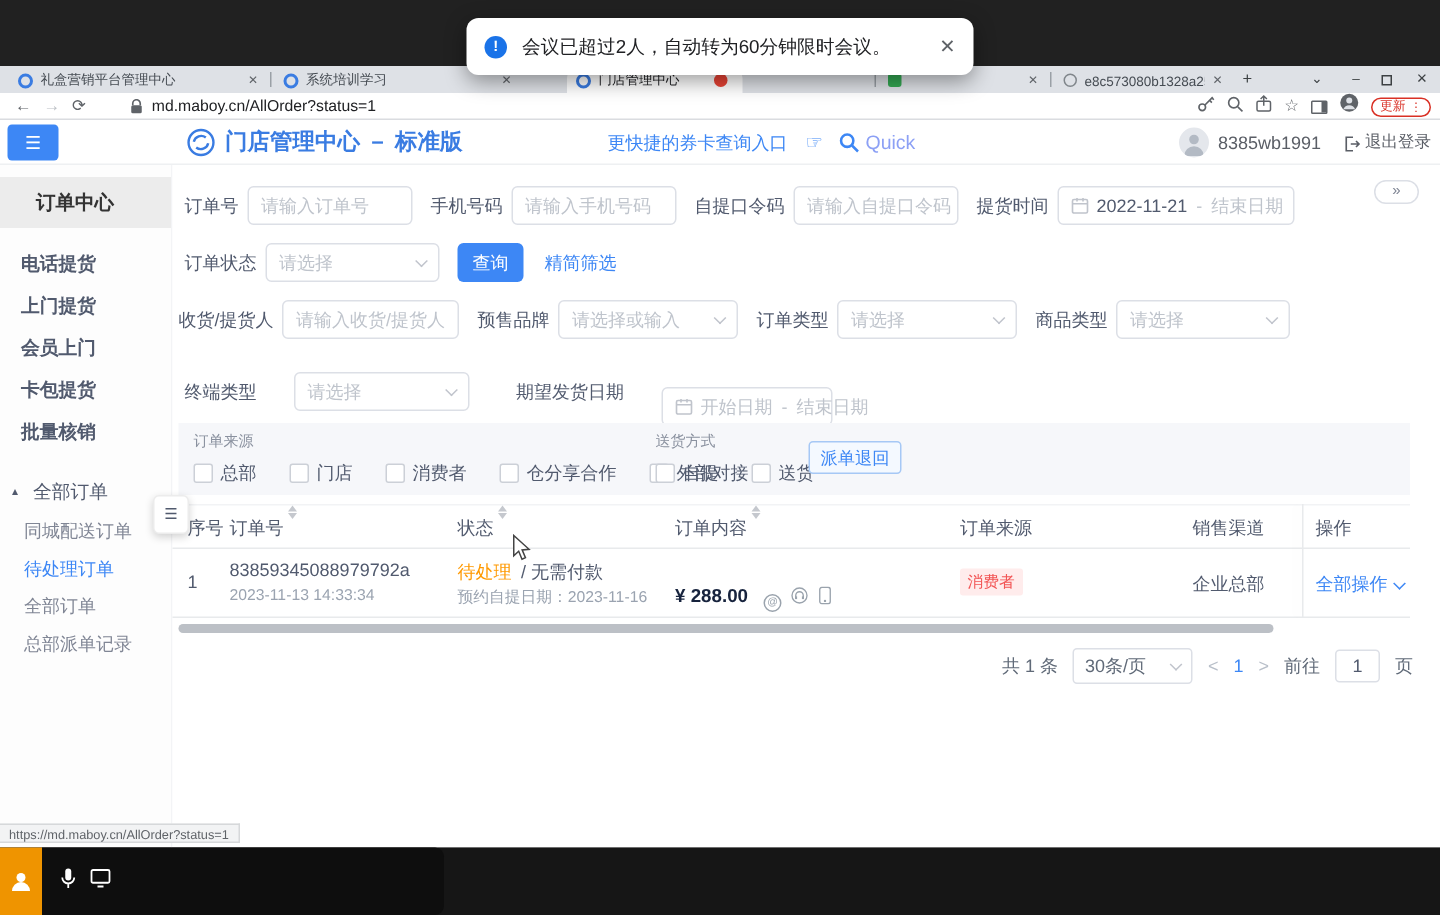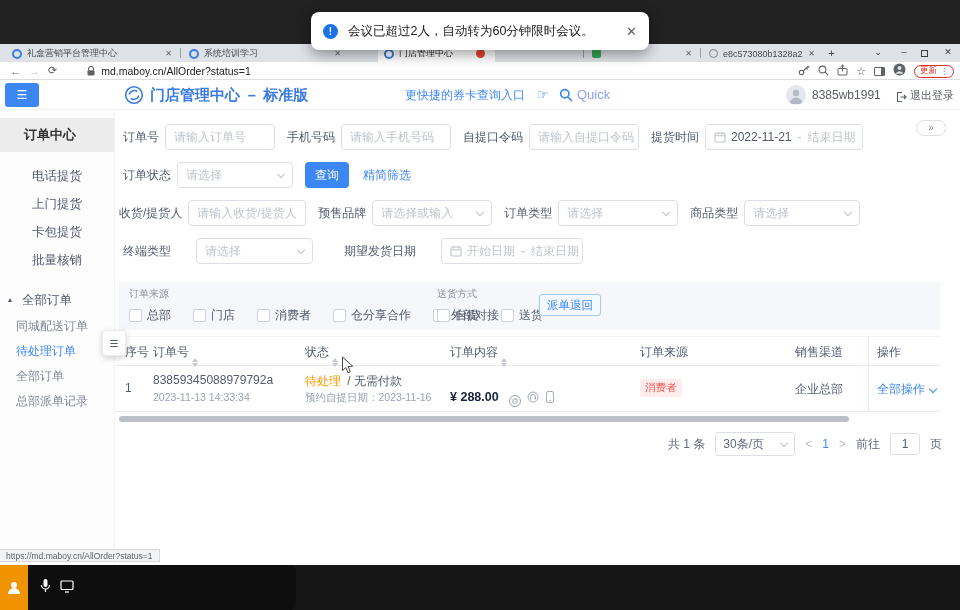--- a/index.html
+++ b/index.html
@@ -63,21 +63,21 @@
   .qico { position:absolute; left:559px; top:8px; }
   .quick { position:absolute; left:577px; top:0; line-height:30px; font-size:13px; color:#8ca0f5; }
   .havatar { position:absolute; left:786px; top:5px; width:20px; height:20px; border-radius:50%; background:#e4e7ec; overflow:hidden; }
   .huser { position:absolute; left:812px; top:0; line-height:30px; font-size:12px; color:#5a5e66; }
   .hlogout-ico { position:absolute; left:895px; top:9px; }
   .hlogout { position:absolute; left:910px; top:0; line-height:30px; font-size:11px; color:#5a5e66; }
 
   
   .sidebar { position:absolute; left:0; top:66px; width:115px; height:455px; background:#fdfdfd; border-right:1px solid #f3f4f6; }
   .side-sec { margin-top:8px; height:34px; line-height:34px; padding-left:24px; background:#ececec; font-size:13px; font-weight:bold; color:#333; }
-  .side-item { height:28px; line-height:28px; padding-left:32px; font-size:12.5px; color:#515a6e; }
+  .side-item { height:28px; line-height:28px; padding-left:14px; font-size:12.5px; color:#515a6e;font-weight:bold; }
   .side-group { height:28px; line-height:28px; font-size:12.5px; color:#515a6e; position:relative; margin-top:12px; }
   .side-group .caret { position:absolute; left:8px; top:0; font-size:8px; color:#515a6e; }
   .side-group .gt { padding-left:22px; }
   .side-child { height:25px; line-height:25px; padding-left:16px; font-size:12px; color:#808695; white-space:nowrap; }
   .side-child.active { color:#3d87f5; }
   .side-handle { position:absolute; right:-12px; top:220px; width:24px; height:26px; background:#fff; border:1px solid #ececec;
                  border-radius:4px; box-shadow:0 2px 6px rgba(0,0,0,.18); display:flex; align-items:center; justify-content:center;
                  font-size:10px; color:#515a6e; z-index:5; }
 
   
@@ -100,21 +100,21 @@
   .strip-lbl { font-size:10px; color:#8a919f; }
   .cb-row { display:flex; align-items:center; margin-top:6px; font-size:12px; color:#515a6e; }
   .cb { width:13px; height:13px; border:1px solid #ccd0d7; border-radius:2px; background:#fff; margin-right:5px; flex:0 0 auto; }
   .cb-item { display:flex; align-items:center; margin-right:22px; }
   .g1 { position:absolute; left:10px; top:5px; }
   .g2 { position:absolute; left:318px; top:5px; }
   .btn-return { position:absolute; left:420px; top:12px; width:62px; height:22px; background:#f4f9ff; border:1px solid #a6c8f5;
                 border-radius:3px; color:#3d87f5; font-size:11.5px; }
 
   .thead { position:absolute; left:0; top:226px; width:825px; height:30px; border-top:1px solid #f2f3f5; border-bottom:1px solid #e8eaec; font-size:12px; color:#515a6e; }
-  .th { position:absolute; top:0; line-height:30px; display:flex; align-items:flex-end; gap:3px; }
+  .th { position:absolute; top:0; line-height:30px; display:flex; align-items:flex-start; gap:3px; }
   .sorts { display:inline-flex; flex-direction:column; gap:1px; }
   .s-up { width:0; height:0; border-left:3.5px solid transparent; border-right:3.5px solid transparent; border-bottom:4px solid #c5c8ce; }
   .s-dn { width:0; height:0; border-left:3.5px solid transparent; border-right:3.5px solid transparent; border-top:4px solid #c5c8ce; }
   .trow { position:absolute; left:0; top:256px; width:825px; height:46px; border-bottom:1px solid #e8eaec; font-size:12px; color:#515a6e; }
   .cell { position:absolute; white-space:nowrap; }
   .subline { font-size:10.5px; color:#9aa3b0; }
   .st-orange { color:#ff9900; }
   .price { font-weight:bold; font-size:12.5px; color:#17233d; margin-right:4px; }
   .mini-ico { display:inline-flex; align-items:center; margin-left:3px; vertical-align:-2px; }
   .at-circ { width:12px; height:12px; border:1px solid #9aa3ad; border-radius:50%; font-size:7px; color:#9aa3ad;
@@ -250,20 +250,21 @@
           </svg>
       </span>
       <span class="hlogout">退出登录</span>
     </div>
 
     <div class="sidebar">
       <div class="side-sec">订单中心</div>
       <div style="margin-top:10px;">
         <div class="side-item">电话提货</div>
         <div class="side-item">上门提货</div>
+        <div class="side-item">会员上门</div>
         <div class="side-item">卡包提货</div>
         <div class="side-item">批量核销</div>
       </div>
       <div class="side-group">
         <span class="caret">▴</span>
         <div class="gt">全部订单</div>
       </div>
       <div class="side-child">同城配送订单</div>
       <div class="side-child active">待处理订单</div>
       <div class="side-child">全部订单</div>
@@ -333,21 +334,21 @@
           </span>
       </div>
 
       <div class="frow" style="top:128px;gap:19px;">
         <span class="lab">终端类型</span>
         <span class="fld" style="width:117px;">
             <span class="ph">请选择</span>
             <span class="chev"></span>
           </span>
         <span class="lab">期望发货日期</span>
-        <span class="fld" style="width:142px;margin-right:0;">
+        <span class="fld" style="width:114px;margin-right:0;margin-top:20px;">
           <span class="cal">
               <svg width="12" height="12" viewBox="0 0 12 12">
                 <rect x="1" y="2" width="10" height="9" rx="1" fill="none" stroke="#c0c4cc" stroke-width="1.1"></rect>
                 <path d="M1 4.8h10M4 1v2.4M8 1v2.4" stroke="#c0c4cc" stroke-width="1.1"></path>
               </svg>
             </span>
           <span class="ph">开始日期</span>
           <span class="ph" style="margin:0 6px;">-</span>
           <span class="ph">结束日期</span>
         </span>

